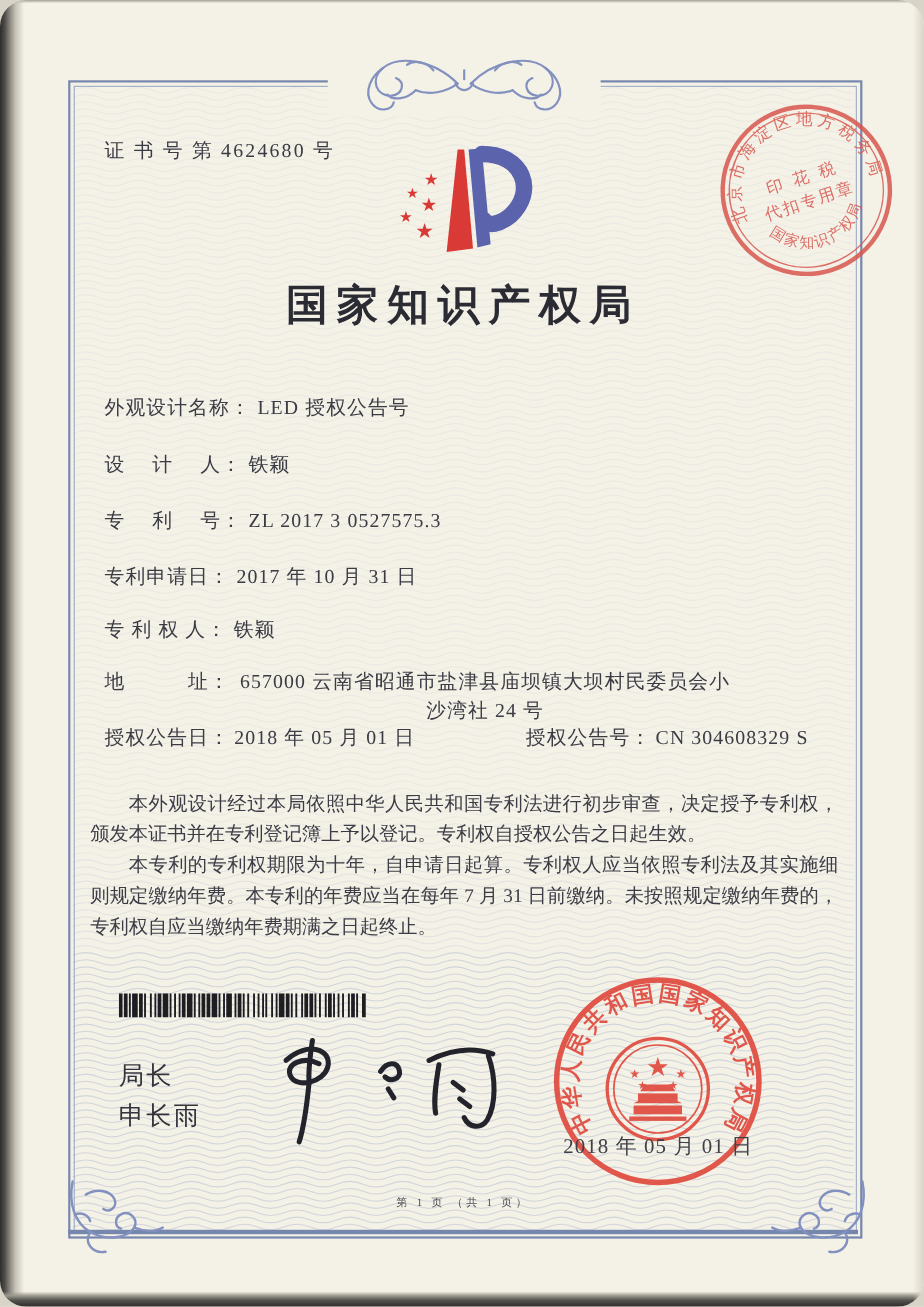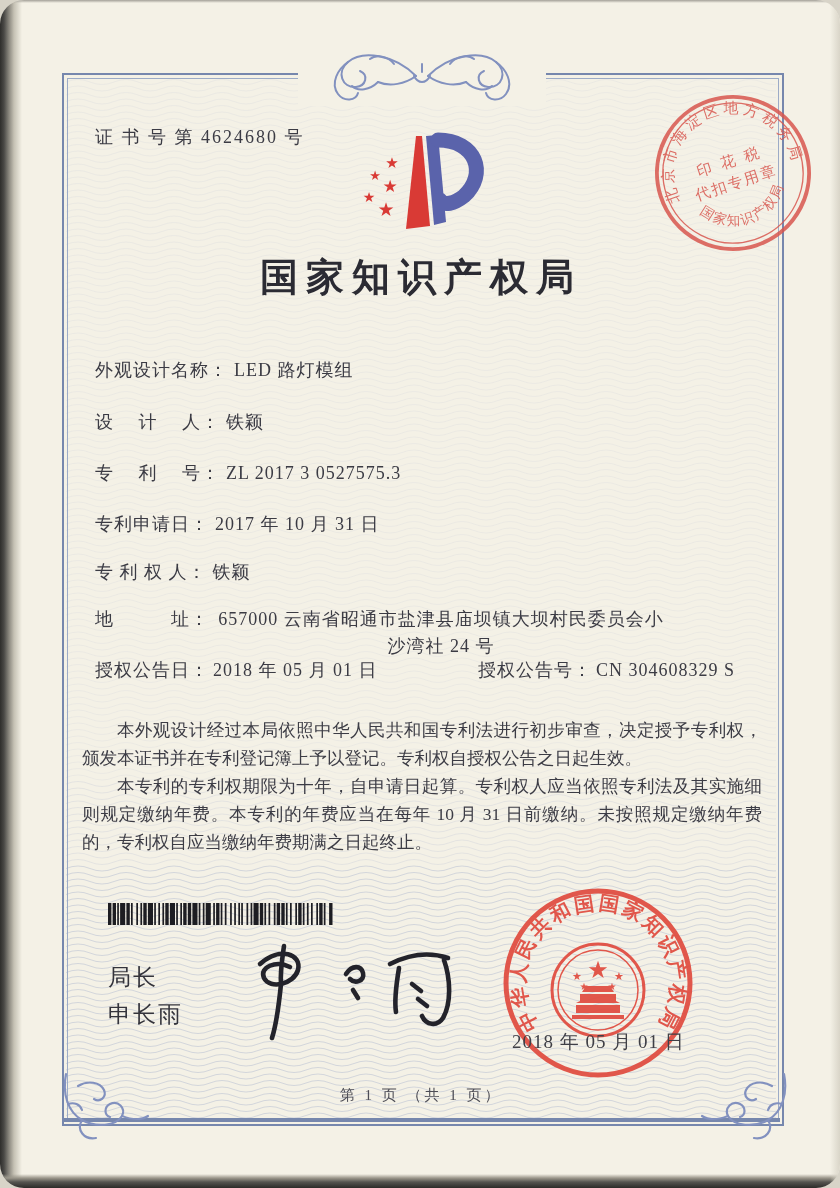--- a/index.html
+++ b/index.html
@@ -29,21 +29,21 @@
   .row-addr .field-value{width:452px;text-align:center;}
 
   .grant-label,.grant-value{font-size:18px;color:#3b3b44;letter-spacing:1px;}
 
   .body-text{left:82px;top:716px;width:680px;font-size:17.5px;line-height:28px;color:#3c3c45;
              text-align:justify;}
   .body-text p{margin:0;text-indent:2em;}
 
   .officer{font-size:23px;color:#34343c;letter-spacing:2px;}
 
-  .footer{left:62px;top:1086px;width:718px;text-align:center;font-size:15px;letter-spacing:3px;color:#4c4c55;}
+  .footer{left:62px;top:1086px;width:718px;text-align:center;font-size:10px;letter-spacing:3px;color:#4c4c55;}
 
   .seal-date{left:512px;top:1029px;font-size:19px;color:#3f3f46;letter-spacing:1px;z-index:6;}
 
   svg{display:block;}
   .stamp-top-wrap{left:648px;top:88px;transform:rotate(-18deg);z-index:5;}
   .gov-seal-wrap{left:498px;top:886px;z-index:5;opacity:.92;}
   .logo-wrap{left:348px;top:130px;}
   .sig-wrap{left:222px;top:932px;}
   .orn-top{left:298px;top:42px;background:#f4f1e6;}
   .orn-bl{left:58px;top:1068px;}
@@ -288,21 +288,21 @@
       <text font-size="13.5" fill="#d8564e" letter-spacing="1.5" text-anchor="middle">
         <textPath href="#taxBotArc" startOffset="50%">国家知识产权局</textPath>
       </text>
     </g>
   </svg>
 
   <div class="abs title content">国家知识产权局</div>
 
   <div class="abs field-row content" style="top:357px">
     <span class="field-label">外观设计名称：</span>
-    <span class="field-value">LED 路灯模组</span>
+    <span class="field-value">LED 授权公告号</span>
   </div>
   <div class="abs field-row content" style="top:409px">
     <span class="field-label">设　 计　 人：</span>
     <span class="field-value">铁颖</span>
   </div>
   <div class="abs field-row content" style="top:460px">
     <span class="field-label">专　 利　 号：</span>
     <span class="field-value">ZL 2017 3 0527575.3</span>
   </div>
   <div class="abs field-row content" style="top:511px">
@@ -322,21 +322,21 @@
     <span class="grant-label">授权公告日：</span>
     <span class="grant-value">2018 年 05 月 01 日</span>
   </div>
   <div class="abs content" style="left:478px;top:658px">
     <span class="grant-label">授权公告号：</span>
     <span class="grant-value">CN 304608329 S</span>
   </div>
 
   <div class="abs body-text content">
     <p>本外观设计经过本局依照中华人民共和国专利法进行初步审查，决定授予专利权，颁发本证书并在专利登记簿上予以登记。专利权自授权公告之日起生效。</p>
-    <p>本专利的专利权期限为十年，自申请日起算。专利权人应当依照专利法及其实施细则规定缴纳年费。本专利的年费应当在每年 10 月 31 日前缴纳。未按照规定缴纳年费的，专利权自应当缴纳年费期满之日起终止。</p>
+    <p>本专利的专利权期限为十年，自申请日起算。专利权人应当依照专利法及其实施细则规定缴纳年费。本专利的年费应当在每年 7 月 31 日前缴纳。未按照规定缴纳年费的，专利权自应当缴纳年费期满之日起终止。</p>
   </div>
 
   <svg class="abs barcode-wrap content" id="barcode" width="228" height="22" viewBox="0 0 228 22">
       <rect x="0" y="0" width="3.4" height="22" fill="#1d1d22"></rect>
       <rect x="4.6" y="0" width="3.4" height="22" fill="#1d1d22"></rect>
       <rect x="9.2" y="0" width="1.7" height="22" fill="#1d1d22"></rect>
       <rect x="12.1" y="0" width="5.1" height="22" fill="#1d1d22"></rect>
       <rect x="18.4" y="0" width="3.4" height="22" fill="#1d1d22"></rect>
       <rect x="23" y="0" width="1.7" height="22" fill="#1d1d22"></rect>
       <rect x="28.3" y="0" width="1.7" height="22" fill="#1d1d22"></rect>

